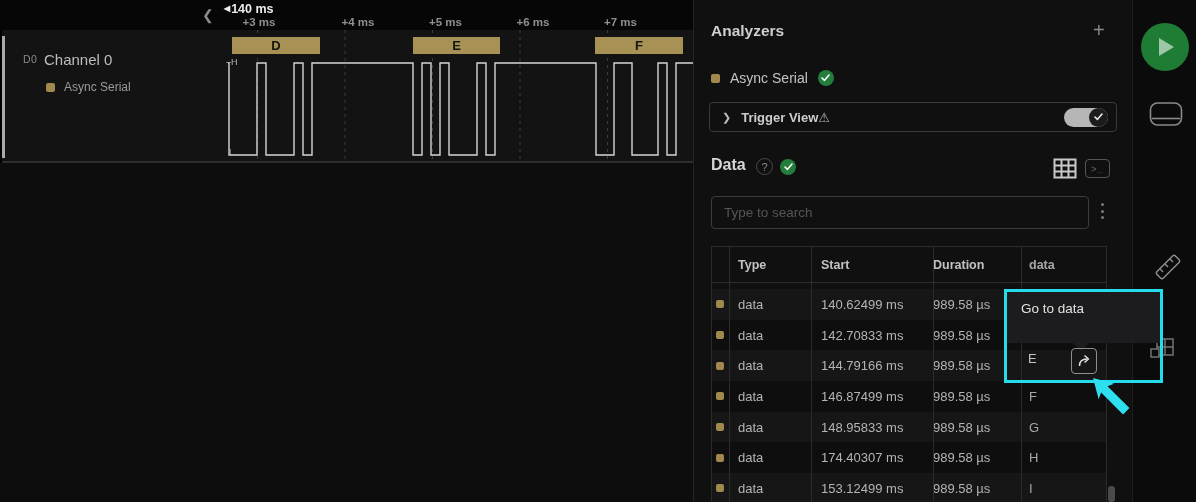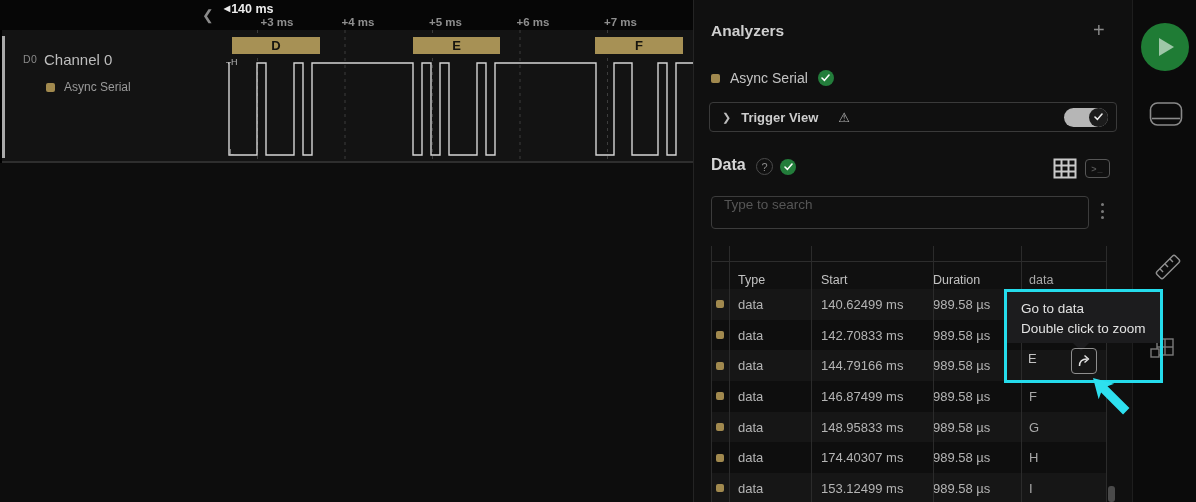--- a/index.html
+++ b/index.html
@@ -33,42 +33,42 @@
   #right-panel{position:absolute;left:693px;top:0;width:439px;height:502px;background:#101010;border-left:1px solid #242424}
   .rp{position:absolute} 
   #analyzers-title{left:17px;top:22px;font-size:15.5px;font-weight:bold;color:#cfcfcf}
   #add-analyzer{left:399px;top:19px;font-size:20px;font-weight:300;color:#8a8a8a;cursor:default}
   #async-row{left:17px;top:70px;display:flex;align-items:center;gap:10px}
   #async-row .name{font-size:14px;color:#c4c4c4}
   .check-badge{width:16px;height:16px;border-radius:50%;background:#237d3b;display:inline-flex;align-items:center;justify-content:center}
   .check-badge svg{width:9px;height:8px}
   #trigger-box{left:15px;top:102px;width:408px;height:30px;border:1px solid #3a3a3a;border-radius:4px;display:flex;align-items:center;padding:0 8px}
   #trigger-box .chev{font-size:11px;color:#bdbdbd;margin:0 10px 0 4px}
-  #trigger-box .tlabel{font-size:13px;font-weight:bold;color:#cdcdcd;margin-right:20px}
+  #trigger-box .tlabel{font-size:13px;font-weight:bold;color:#cdcdcd;margin-right:0}
   #trigger-box .warn{font-size:13px;color:#b5b5b5}
   #toggle{margin-left:auto;width:44px;height:19px;border-radius:10px;background:#b6b6b6;position:relative}
   #toggle .knob{position:absolute;right:0;top:0;width:19px;height:19px;border-radius:50%;background:#1c1c1c;display:flex;align-items:center;justify-content:center}
   #toggle .knob svg{width:9px;height:8px}
   #data-title{left:17px;top:156px;font-size:16px;font-weight:bold;color:#d6d6d6}
   #help-icon{left:62px;top:158px;width:17px;height:17px;border:1.5px solid #4a4a4a;border-radius:50%;
              font-size:11px;color:#8a8a8a;display:flex;align-items:center;justify-content:center}
   #data-check{left:86px;top:159px}
   #grid-icon{left:359px;top:158px}
   #terminal-icon{left:391px;top:159px;width:25px;height:19px;border:1.5px solid #565656;border-radius:4px;
                  font-size:9px;font-weight:bold;color:#565656;display:flex;align-items:center;justify-content:center;letter-spacing:1px}
   #search-box{left:17px;top:196px;width:378px;height:33px;border:1px solid #3c3c3c;border-radius:4px;
-              background:transparent;display:flex;align-items:flex-start;padding:0 12px}
+              background:transparent;display:flex;align-items:center;padding:0 12px}
   #search-box input{background:transparent;border:none;outline:none;color:#bbb;font-size:13.5px;width:100%;font-family:"Liberation Sans",sans-serif}
   #search-box input::placeholder{color:#565656}
   #kebab{left:406px;top:203px;width:4px;display:flex;flex-direction:column;gap:3.5px;align-items:center}
   #kebab i{width:3px;height:3px;border-radius:50%;background:#7a7a7a}
 
   
-  #table-header{left:17px;top:261px;width:395px;height:37px;display:flex;align-items:center;
-                border-top:1px solid #2d2d2d;border-bottom:1px solid #2d2d2d;font-size:12.5px;font-weight:normal;color:#c2c2c2}
+  #table-header{left:17px;top:246px;width:395px;height:37px;display:flex;align-items:center;
+                border-top:1px solid #2d2d2d;border-bottom:1px solid #2d2d2d;font-size:12.5px;font-weight:bold;color:#c2c2c2}
   #rows{left:17px;top:289px;width:395px}
   .row{display:flex;align-items:center;height:30.7px;font-size:13px;color:#b4b4b4}
   .row.odd{background:#161616}
   .row.even{background:#0e0e0e}
   .c-icon{width:18px;display:flex;align-items:center;justify-content:center}
   .c-icon .gold-sq{width:8px;height:8px}
   .c-type{width:82px;padding-left:9px}
   .c-start{width:122px;padding-left:10px}
   .c-dur{width:88px;}
   .c-data{width:85px;padding-left:8px;color:#a8a8a8}
@@ -102,21 +102,21 @@
 </head>
 <body>
 
 <div id="app">
 
   <div id="left-panel">
     <div id="ruler">
       <span id="pan-left">❮</span>
       <div id="ruler-anchor"><span class="tri">◀</span><span>140 ms</span></div>
 
-    <div class="tick-label" style="left: 277px;">+3 ms</div>
+    <div class="tick-label" style="left: 259px;">+3 ms</div>
         <div class="tick-label" style="left: 358px;">+4 ms</div>
         <div class="tick-label" style="left: 445.5px;">+5 ms</div>
         <div class="tick-label" style="left: 533px;">+6 ms</div>
         <div class="tick-label" style="left: 620.5px;">+7 ms</div>
       </div>
     <div id="channel-zone"></div>
     <div id="left-black-strip"></div>
     <div id="active-bar"></div>
     <svg id="wf-svg">
         <line x1="257.5" x2="257.5" y1="30" y2="161" class="gridline"></line>
@@ -300,21 +300,20 @@
         <line x1="16" y1="2" x2="16" y2="18"></line>
           <line x1="8" y1="10" x2="24" y2="10"></line>
         <rect x="2" y="12" width="8" height="8" fill="#0b0b0b"></rect>
       </g>
     </svg>
   </div>
 
   <div id="tooltip">
     <div class="txt">
       <div>Go to data</div>
-      <div>Double click to zoom</div>
     </div>
     <div class="caret"></div>
     <span class="cellval">E</span>
     <div id="goto-btn">
       <svg width="16" height="16">
         <path d="M3.5 13 C3.5 7 7 6 11 6" stroke="#e0e0e0" stroke-width="1.5" fill="none"></path>
         <path d="M8.5 2.5 L12.5 6 L8.5 9.5" stroke="#e0e0e0" stroke-width="1.5" fill="none" stroke-linejoin="round"></path>
       </svg>
     </div>
   </div>

